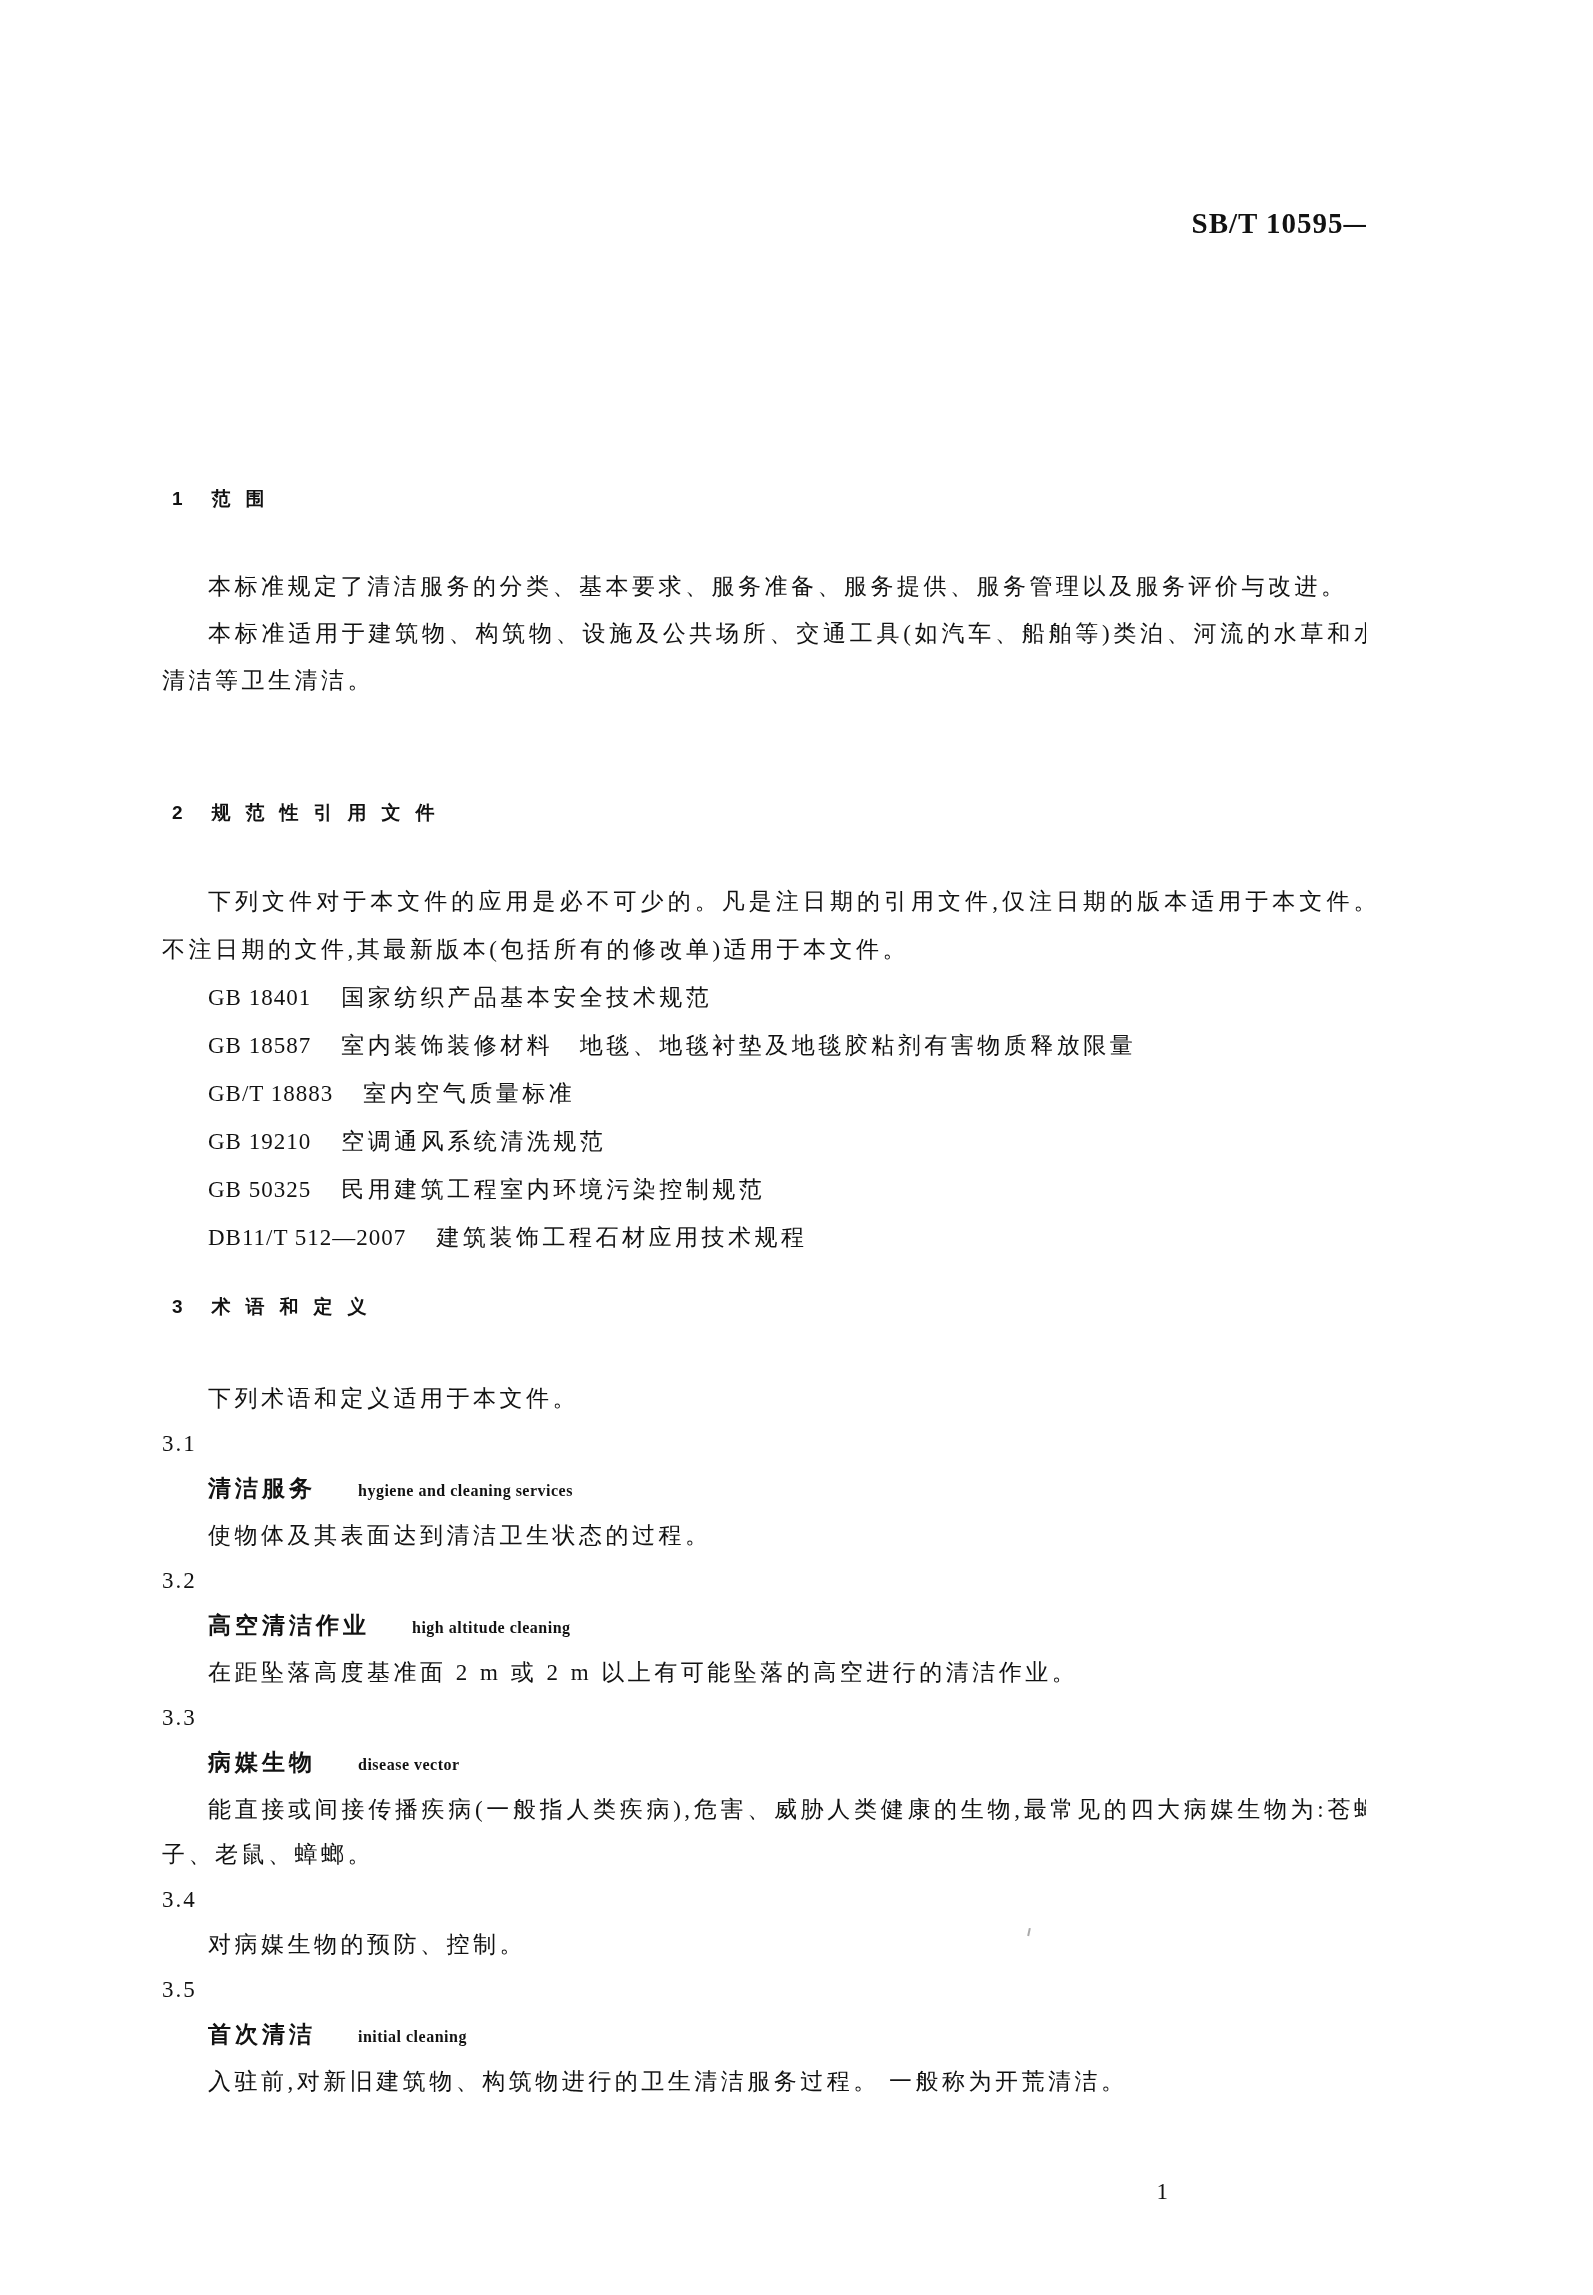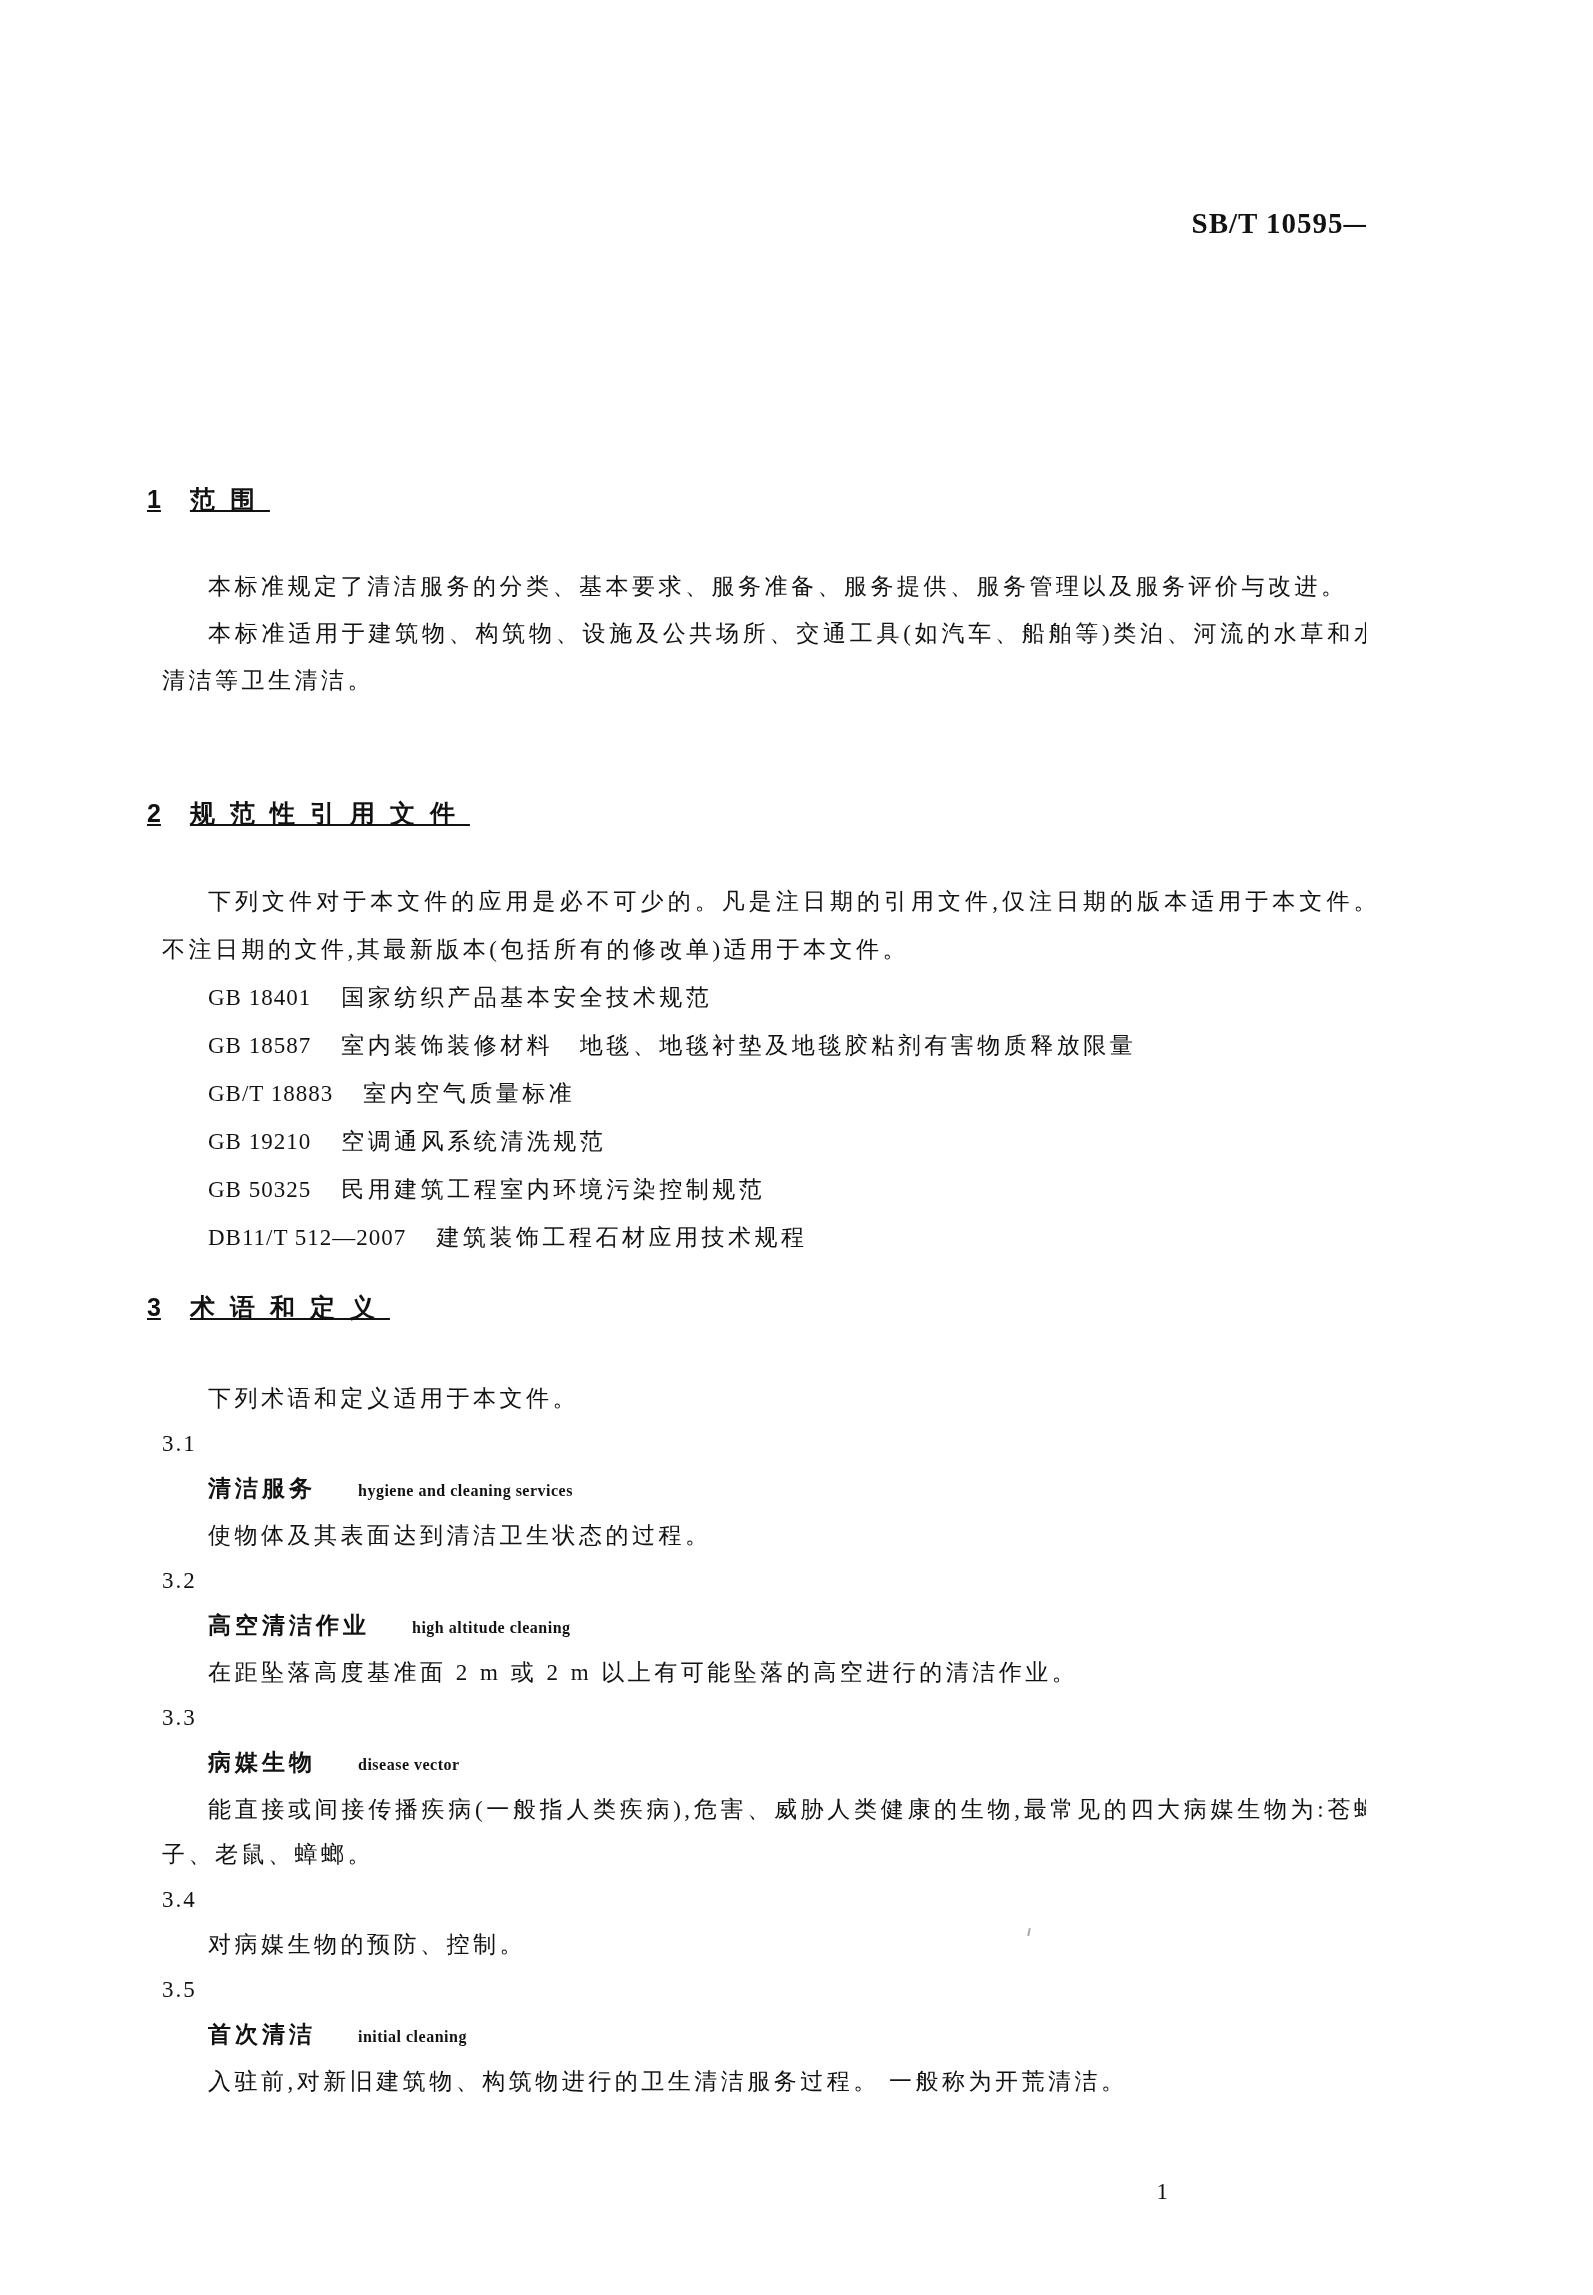--- a/index.html
+++ b/index.html
@@ -27,27 +27,26 @@
     top: 342px; left: 0; width: 100%;
     text-align: center;
     font-family: "Liberation Sans", "DejaVu Sans", sans-serif;
     font-weight: bold;
     font-size: 38px;
     line-height: 46px;
     letter-spacing: 7px;
   }
   .heading {
     position: absolute;
-    left: 147px;
+    left: 172px;
     font-family: "Liberation Sans", "DejaVu Sans", sans-serif;
     font-weight: bold;
-    font-size: 25px;
+    font-size: 19px;
     line-height: 30px;
     white-space: nowrap;
-    text-decoration: underline;
   }
   .heading .h-text { margin-left: 29px; letter-spacing: 15px; }
   .sec1-heading { top: 484px; }
   .sec2-heading { top: 798px; }
   .sec3-heading { top: 1292px; }
   .body-block {
     position: absolute;
     left: 162px; width: 1272px;
     font-size: 23px;
     letter-spacing: 3.5px;

